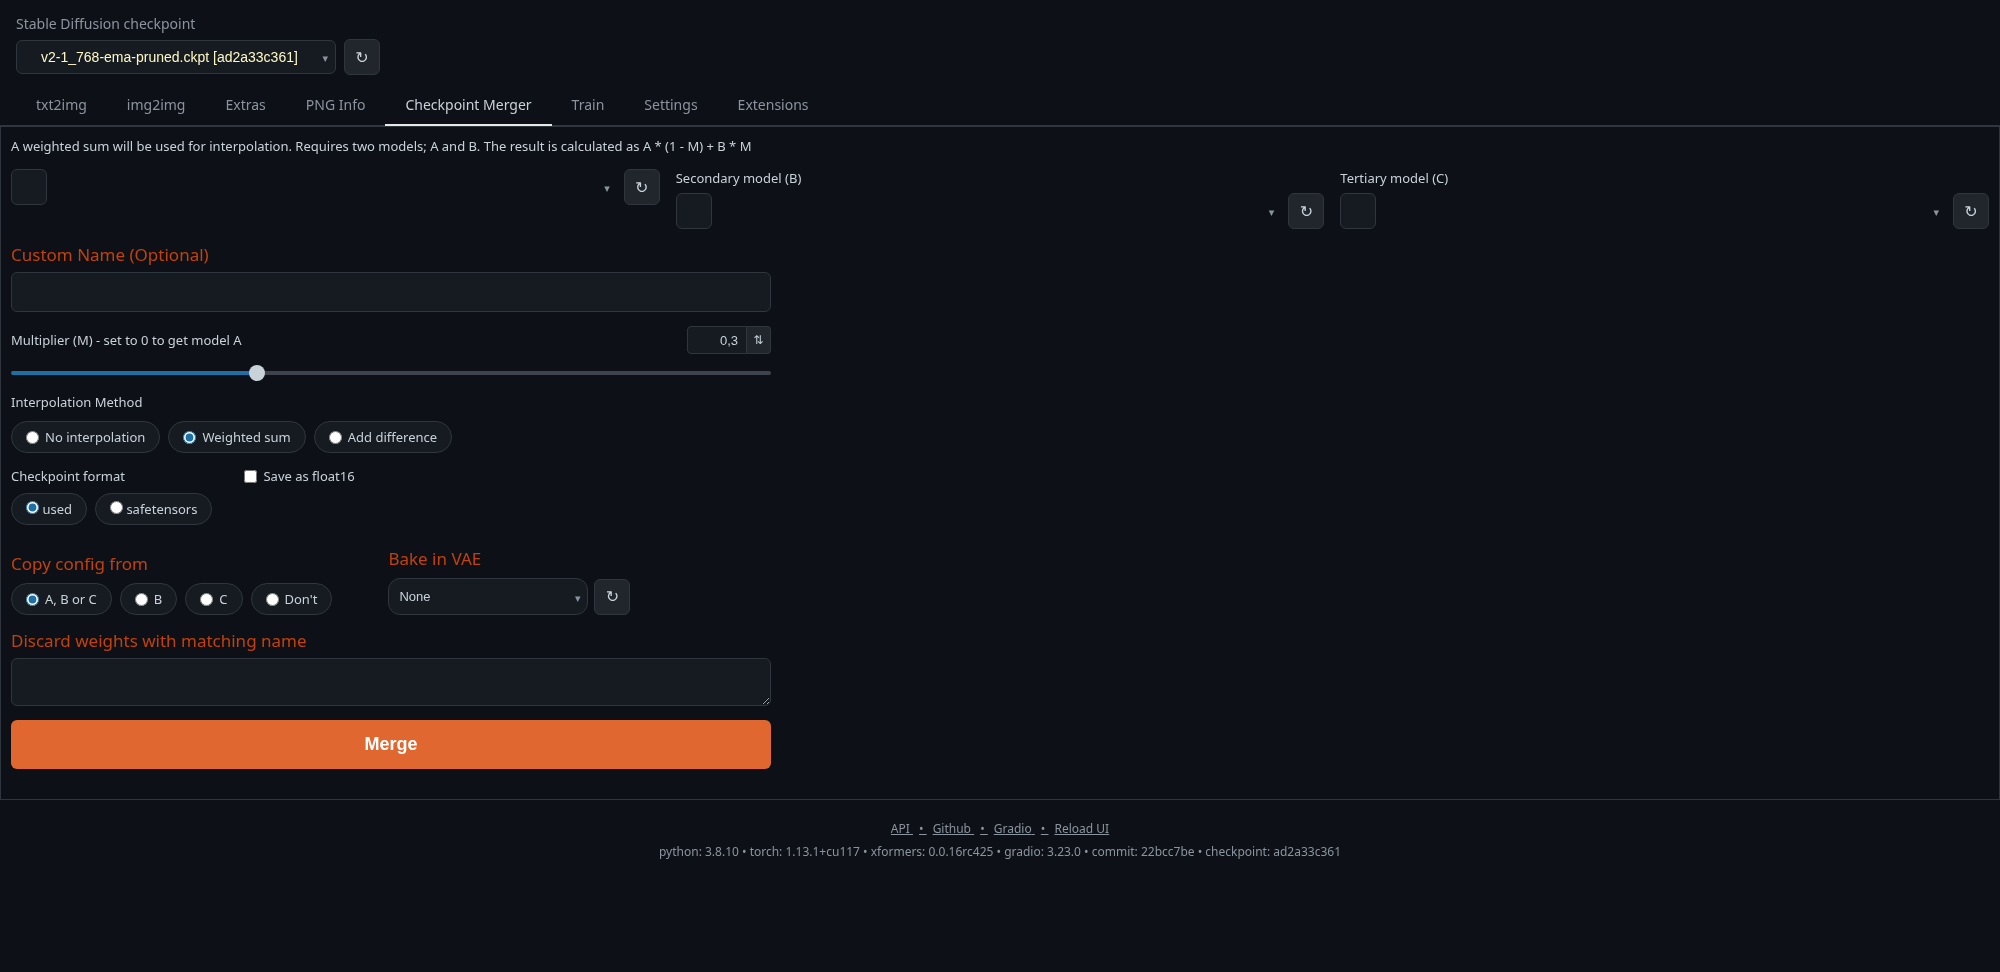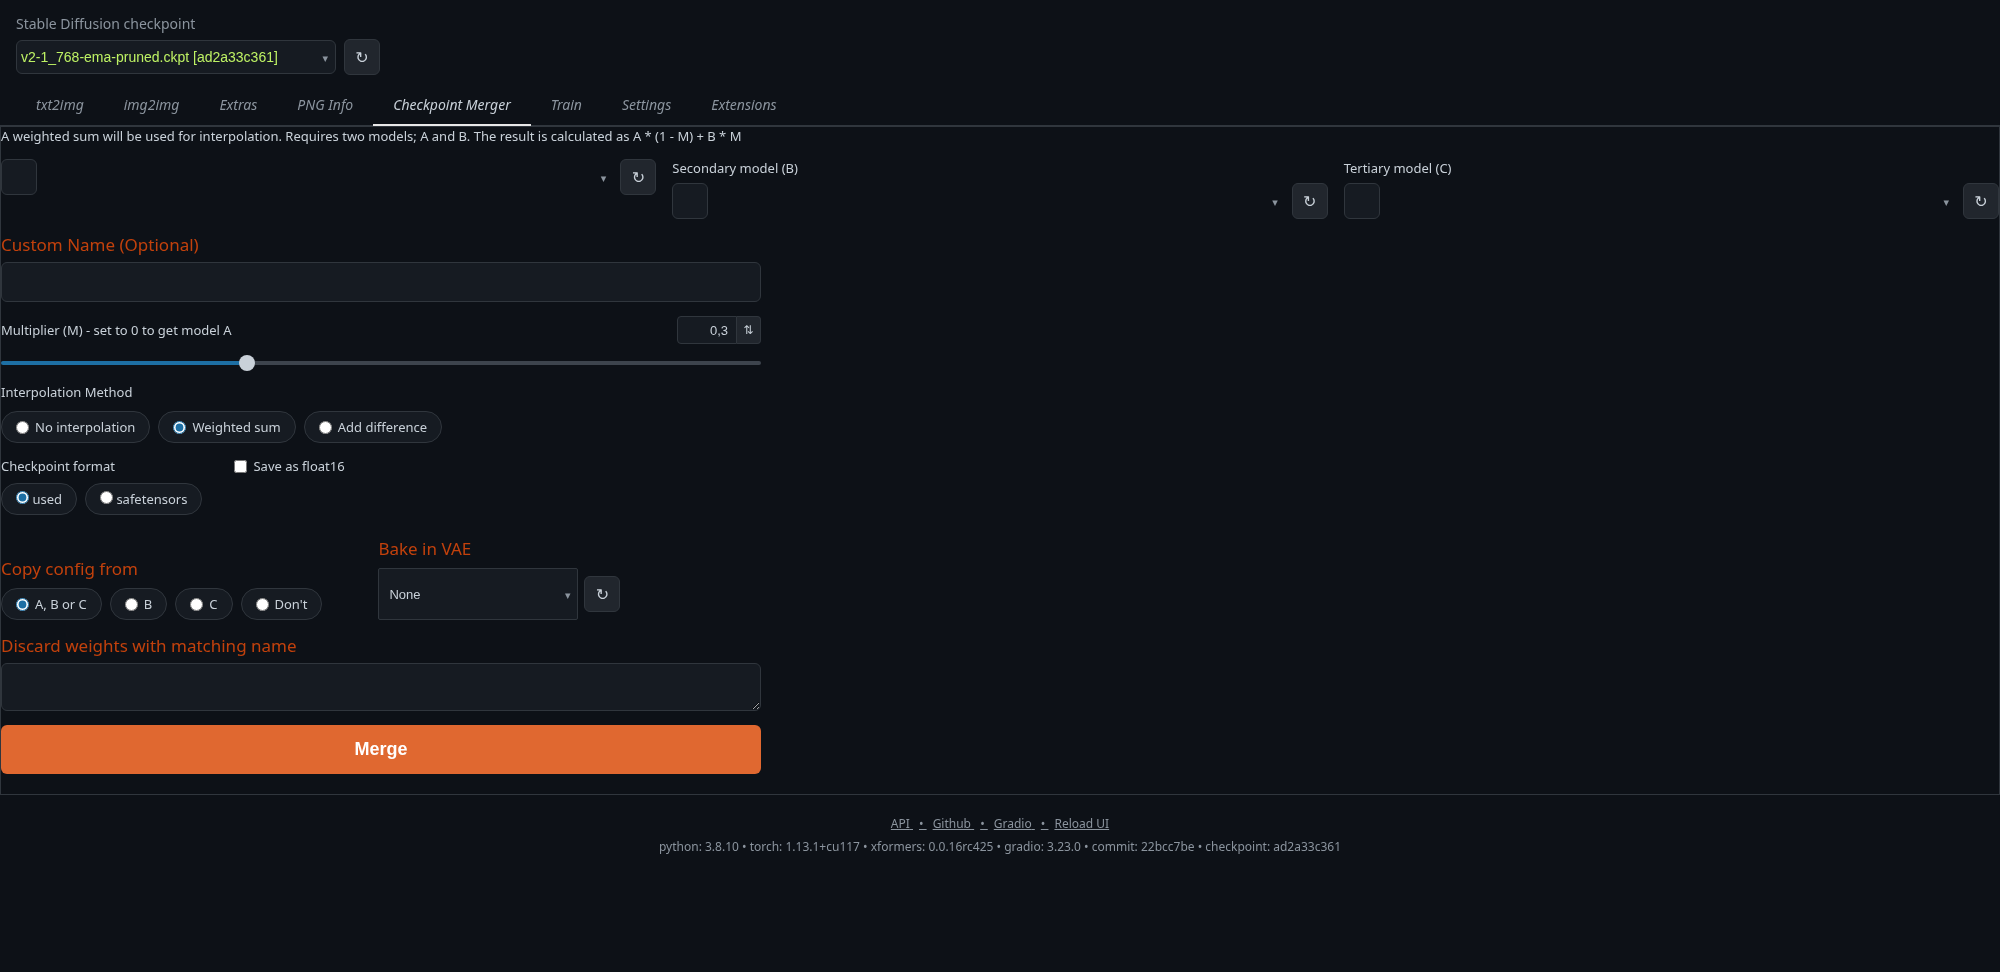--- a/index.html
+++ b/index.html
@@ -21,23 +21,23 @@
       margin-bottom: 6px;
     }
     .checkpoint-row {
       display: flex;
       align-items: center;
       gap: 8px;
     }
     .checkpoint-select {
       background: #161b22;
       border: 1px solid #30363d;
-      color: #bef264;
+      color: #fef9c3;
       border-radius: 6px;
-      padding: 8px 4px;
+      padding: 8px 24px;
       font-size: 14px;
       width: 320px;
       appearance: none;
       cursor: pointer;
     }
     .icon-btn {
       background: #21262d;
       border: 1px solid #30363d;
       color: #c9d1d9;
       border-radius: 6px;
@@ -47,38 +47,37 @@
       align-items: center;
       justify-content: center;
       cursor: pointer;
       font-size: 16px;
     }
     .nav-tabs {
       display: flex;
       border-bottom: 1px solid #30363d;
       padding: 0 16px;
       background: #0d1117;
-      font-style: italic;
     }
     .nav-tab {
       padding: 10px 20px;
       color: #8b949e;
       cursor: pointer;
       font-size: 14px;
       border-bottom: 2px solid transparent;
       margin-bottom: -1px;
     }
     .nav-tab.active {
       color: #c9d1d9;
       border-bottom: 2px solid #e8e8e8;
     }
     .main-content {
       border: 1px solid #30363d;
       margin: 0;
-      padding: 0;
+      padding: 10px;
       background: #0d1117;
     }
     .info-text {
       font-size: 13px;
       color: #c9d1d9;
       margin-bottom: 14px;
     }
     .models-row {
       display: flex;
       gap: 16px;
@@ -262,27 +261,27 @@
     }
     .bake-select-row {
       display: flex;
       gap: 6px;
       align-items: center;
     }
     .bake-select {
       background: #161b22;
       border: 1px solid #30363d;
       color: #c9d1d9;
-      border-radius: 2px;
+      border-radius: 12px;
       padding: 6px 10px;
       font-size: 13px;
       appearance: none;
       cursor: pointer;
       width: 200px;
-      height: 52px;
+      height: 37px;
     }
     .textarea-input {
       width: 100%;
       max-width: 760px;
       background: #161b22;
       border: 1px solid #30363d;
       color: #c9d1d9;
       border-radius: 6px;
       padding: 8px 10px;
       font-size: 13px;

